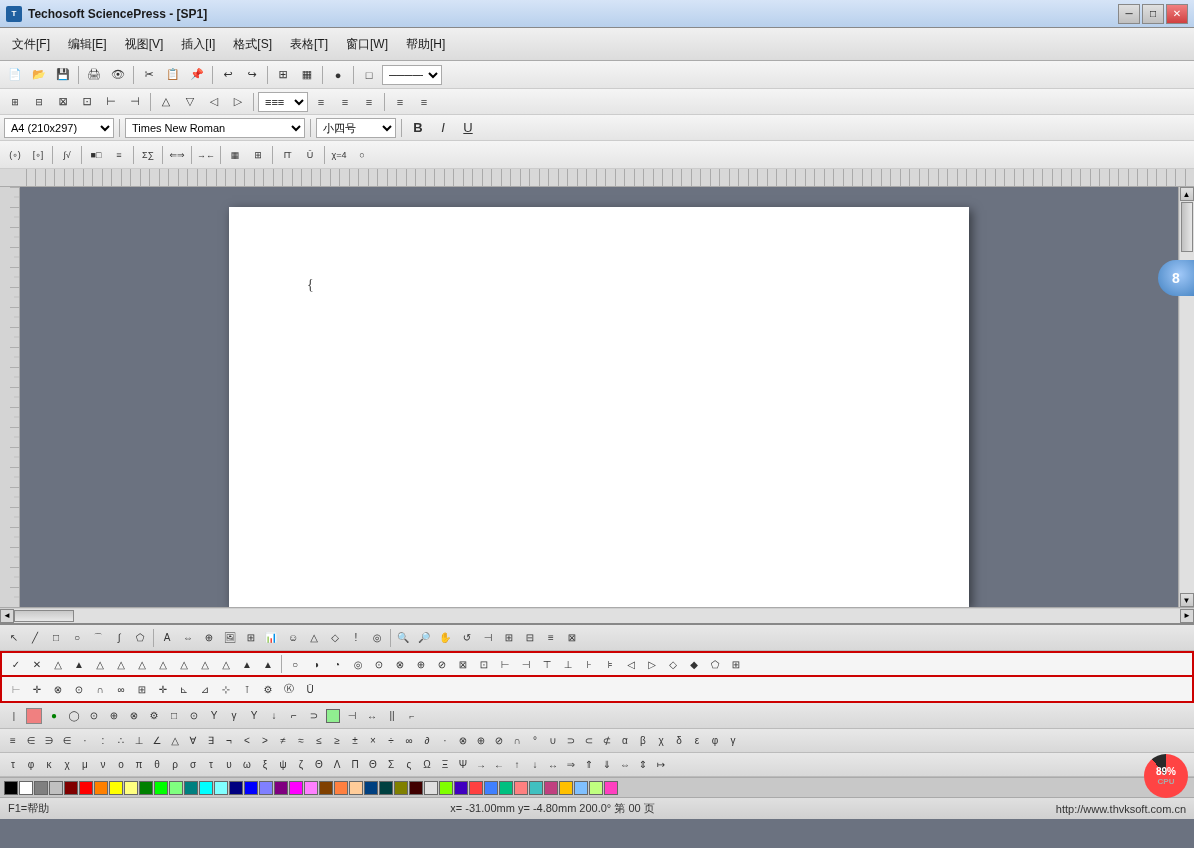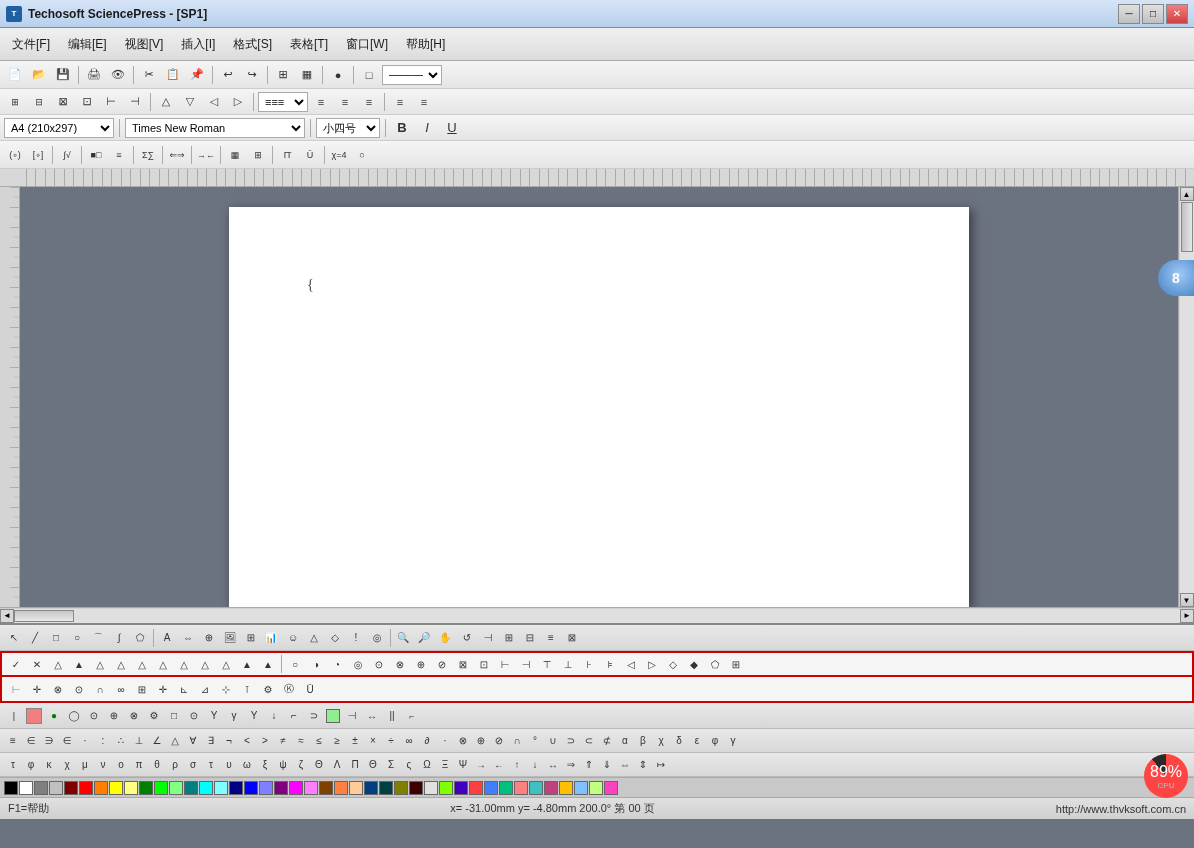--- a/index.html
+++ b/index.html
@@ -304,22 +304,22 @@
       background: conic-gradient(#ff4444 0% 89%, #2a2a2a 89% 100%);
       display: flex;
       flex-direction: column;
       align-items: center;
       justify-content: center;
       color: white;
       font-size: 10px;
       font-weight: bold;
     }
     #cpu-indicator .pct {
-      font-size: 16px;
-      font-weight: normal;
+      font-size: 10px;
+      font-weight: bold;
       color: white;
     }
 
     #nav-bubble {
       position: fixed;
       top: 260px;
       right: 0px;
       width: 36px;
       height: 36px;
       border-radius: 50% 0 0 50%;
@@ -418,21 +418,21 @@
 
 <div id="formatbar">
   <select class="tb-select" style="width:110px; font-size:11px;">
     <option>A4  (210x297)</option>
   </select>
   <div class="tb-sep"></div>
   <select class="tb-select" style="width:180px; font-size:11px;">
     <option>Times New Roman</option>
   </select>
   <div class="tb-sep"></div>
-  <select class="tb-select" style="width:64px;">
+  <select class="tb-select" style="width:80px;">
     <option>小四号</option>
   </select>
   <div class="tb-sep"></div>
   <button class="tb-btn bold-btn" style="font-size:13px; font-weight:bold;">B</button>
   <button class="tb-btn italic-btn" style="font-size:13px; font-style:italic;">I</button>
   <button class="tb-btn underline-btn" style="font-size:13px; text-decoration:underline;">U</button>
 </div>
 
 <div id="specialbar">
   <div class="tb-btn" style="font-size:9px;">(∘)</div>

